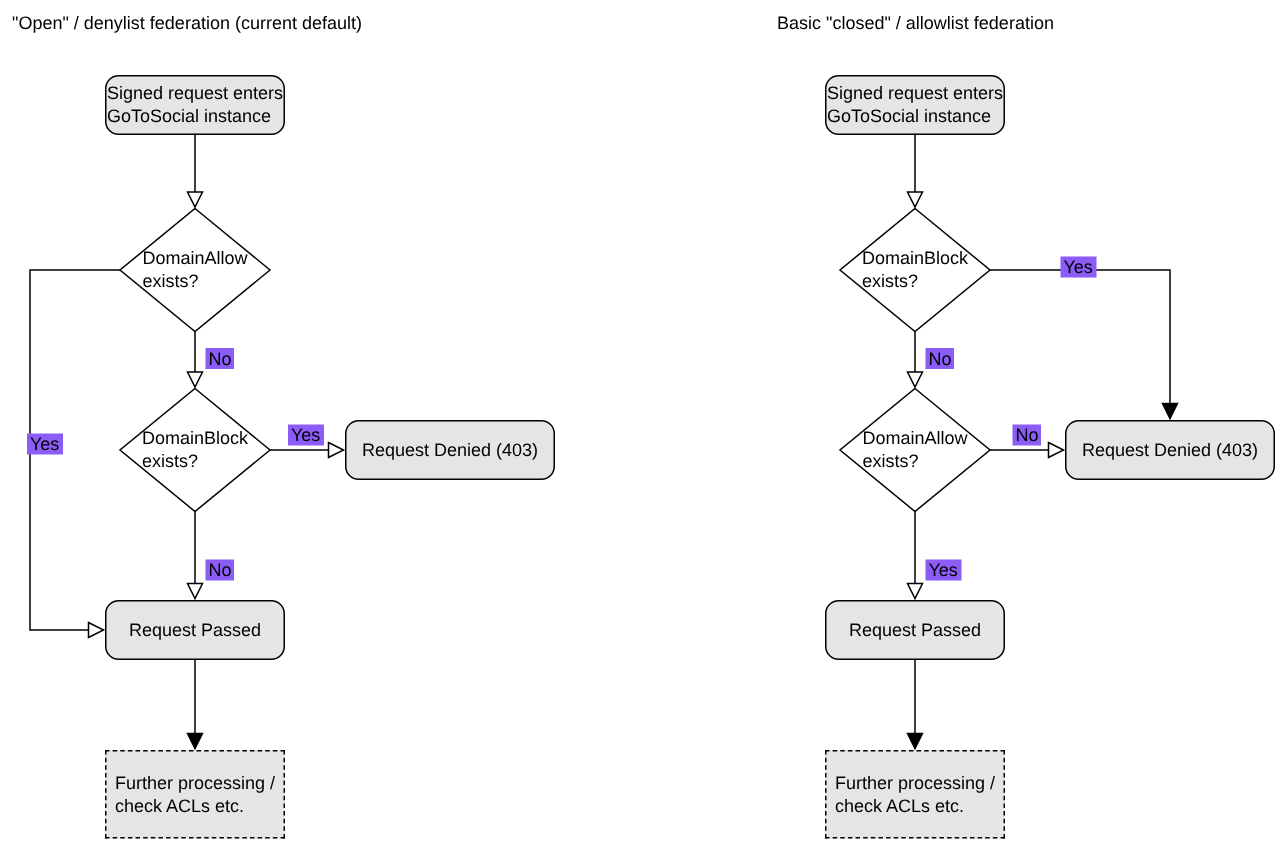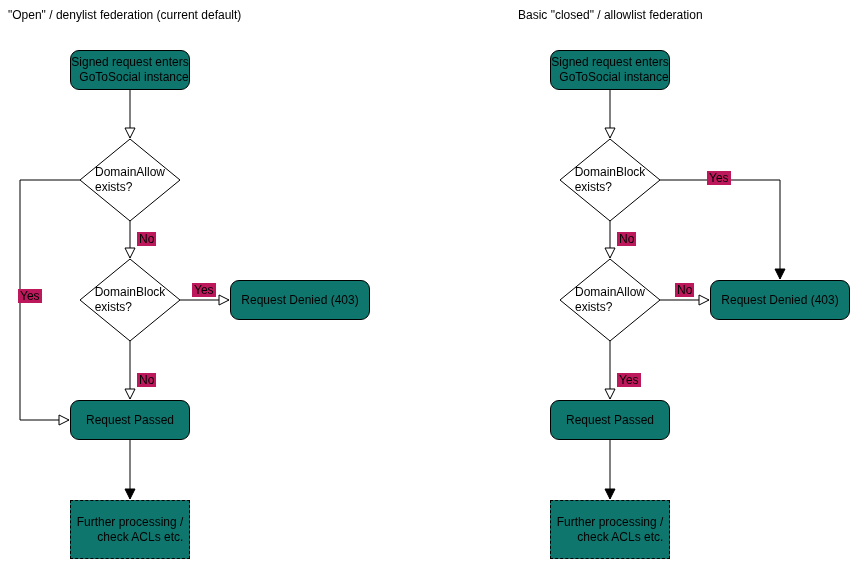--- a/index.html
+++ b/index.html
@@ -27,46 +27,46 @@
   .diagram-title {
     position: absolute;
     white-space: nowrap;
     line-height: 14px;
   }
   .node {
     position: absolute;
     box-sizing: border-box;
     border: 1px solid #000000;
     border-radius: 9px;
-    background: #0f766e;
+    background: #e5e5e5;
     display: flex;
     align-items: center;
     justify-content: center;
-    text-align: right;
+    text-align: left;
     white-space: pre-line;
     line-height: 15px;
   }
   .node.dashed {
     border-radius: 0;
     border: 1px dashed #000000;
   }
   .diamond-label {
     position: absolute;
     width: 84px;
     height: 32px;
     display: flex;
     align-items: center;
     justify-content: center;
     text-align: left;
     white-space: pre-line;
     line-height: 15px;
   }
   .edge-label {
     position: absolute;
-    background: #be185d;
+    background: #8b5cf6;
     padding: 0 2px;
     line-height: 14px;
     white-space: nowrap;
   }
 </style>
 </head>
 <body>
 
 <div id="canvas">
 

